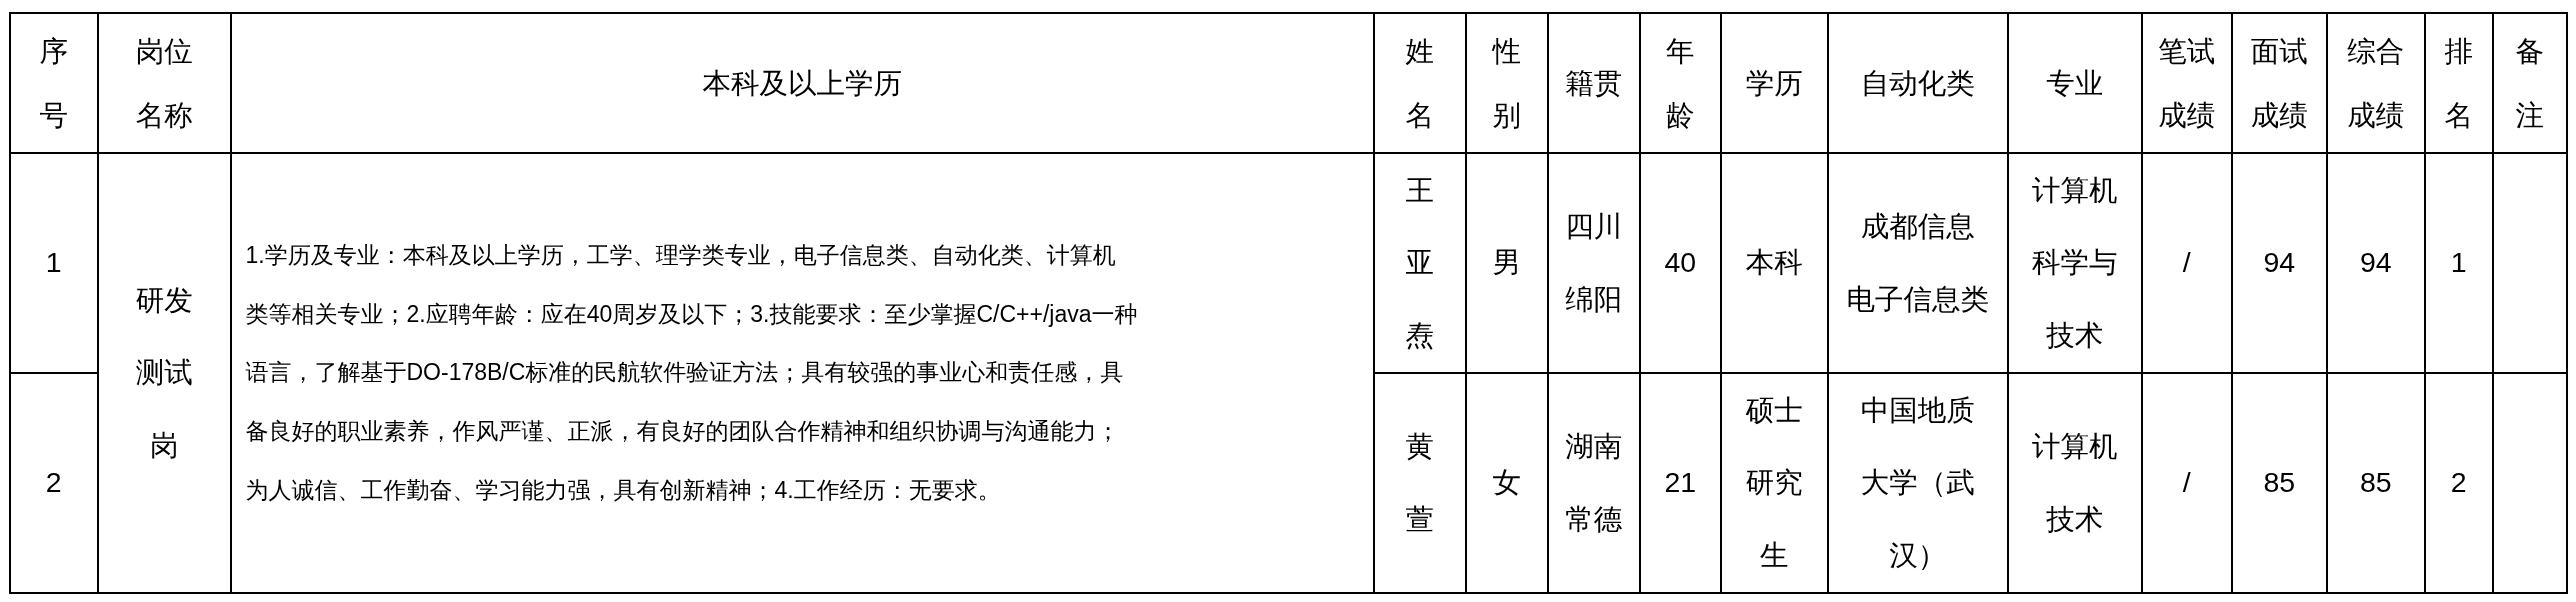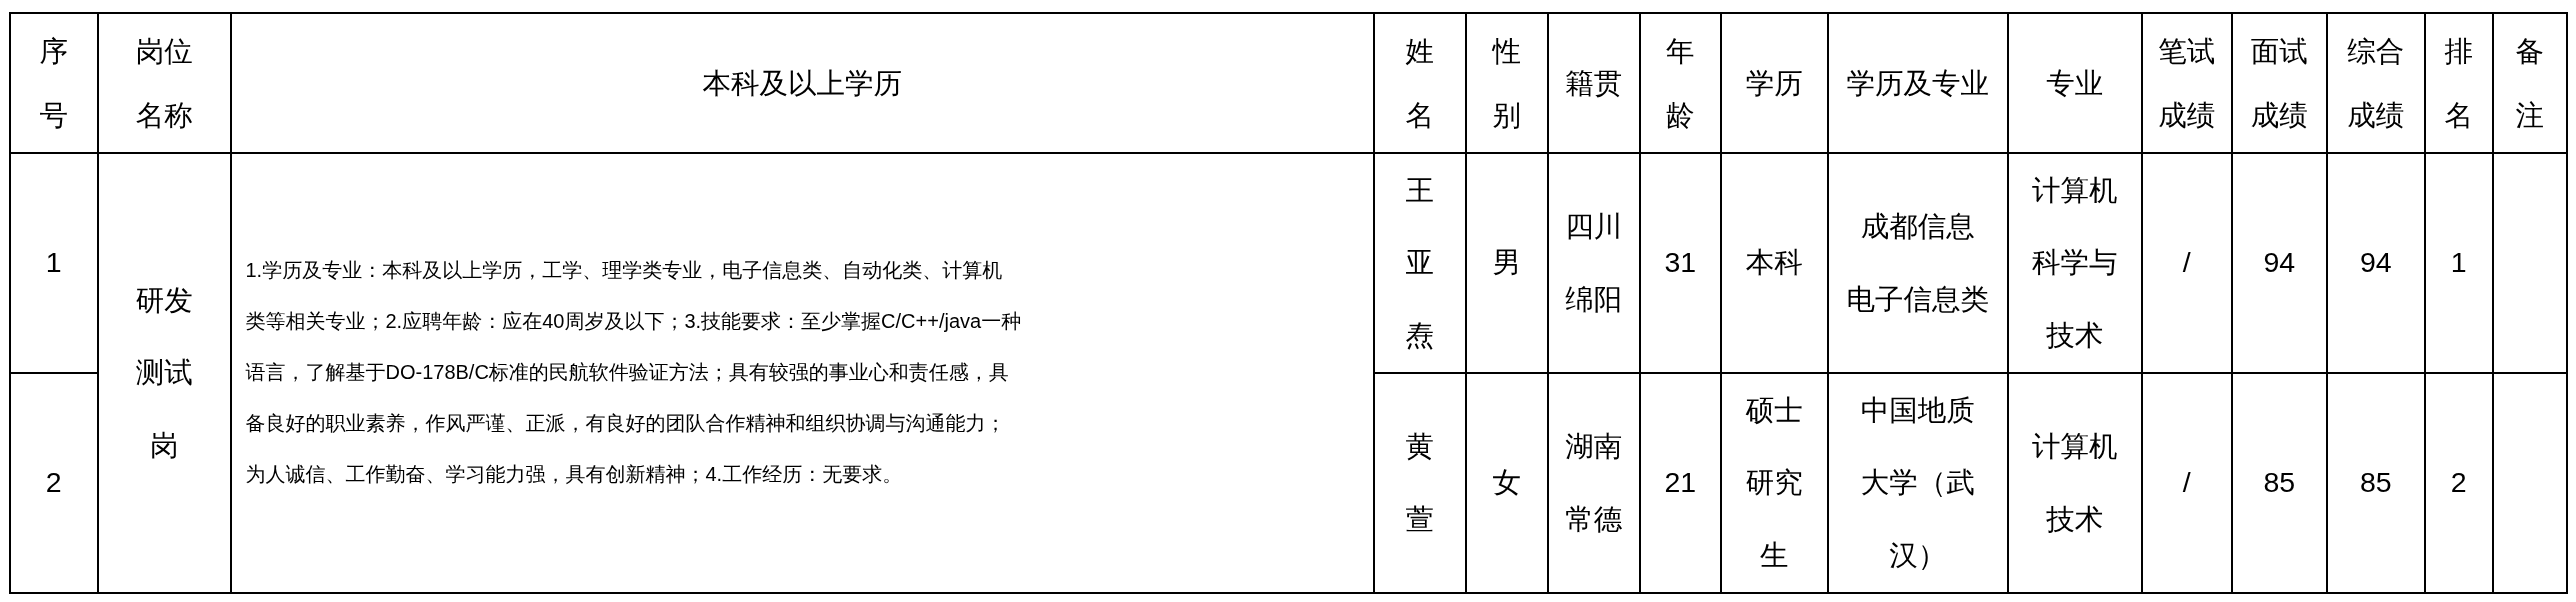--- a/index.html
+++ b/index.html
@@ -34,21 +34,21 @@
     height: 138px;
     line-height: 2.25;
     border-bottom-width: 2.9px;
   }
   .doc-table tr.row-1 td { height: 214px; }
   .doc-table tr.row-2 td { height: 216px; }
   .doc-table td.multiline { line-height: 2.55; }
   .doc-table td.requirements-cell {
     text-align: left;
     padding: 0 15.7px 0 13.7px;
-    font-size: 20px;
+    font-size: 23px;
     line-height: 2.55;
   }
 </style>
 </head>
 <body>
 
 <div class="sheet">
   <table class="doc-table">
     <colgroup>
       <col style="width:88px">
@@ -75,21 +75,21 @@
 名称</th>
         <th>本科及以上学历</th>
         <th>姓
 名</th>
         <th>性
 别</th>
         <th>籍贯</th>
         <th>年
 龄</th>
         <th>学历</th>
-        <th>学历及专业</th>
+        <th>自动化类</th>
         <th>专业</th>
         <th>笔试
 成绩</th>
         <th>面试
 成绩</th>
         <th>综合
 成绩</th>
         <th>排
 名</th>
         <th>备
@@ -106,21 +106,21 @@
 类等相关专业；2.应聘年龄：应在40周岁及以下；3.技能要求：至少掌握C/C++/java一种
 语言，了解基于DO-178B/C标准的民航软件验证方法；具有较强的事业心和责任感，具
 备良好的职业素养，作风严谨、正派，有良好的团队合作精神和组织协调与沟通能力；
 为人诚信、工作勤奋、学习能力强，具有创新精神；4.工作经历：无要求。</td>
         <td class="multiline">王
 亚
 焘</td>
         <td>男</td>
         <td class="multiline">四川
 绵阳</td>
-        <td>31</td>
+        <td>40</td>
         <td>本科</td>
         <td class="multiline">成都信息
 电子信息类</td>
         <td class="multiline">计算机
 科学与
 技术</td>
         <td>/</td>
         <td>94</td>
         <td>94</td>
         <td>1</td>

